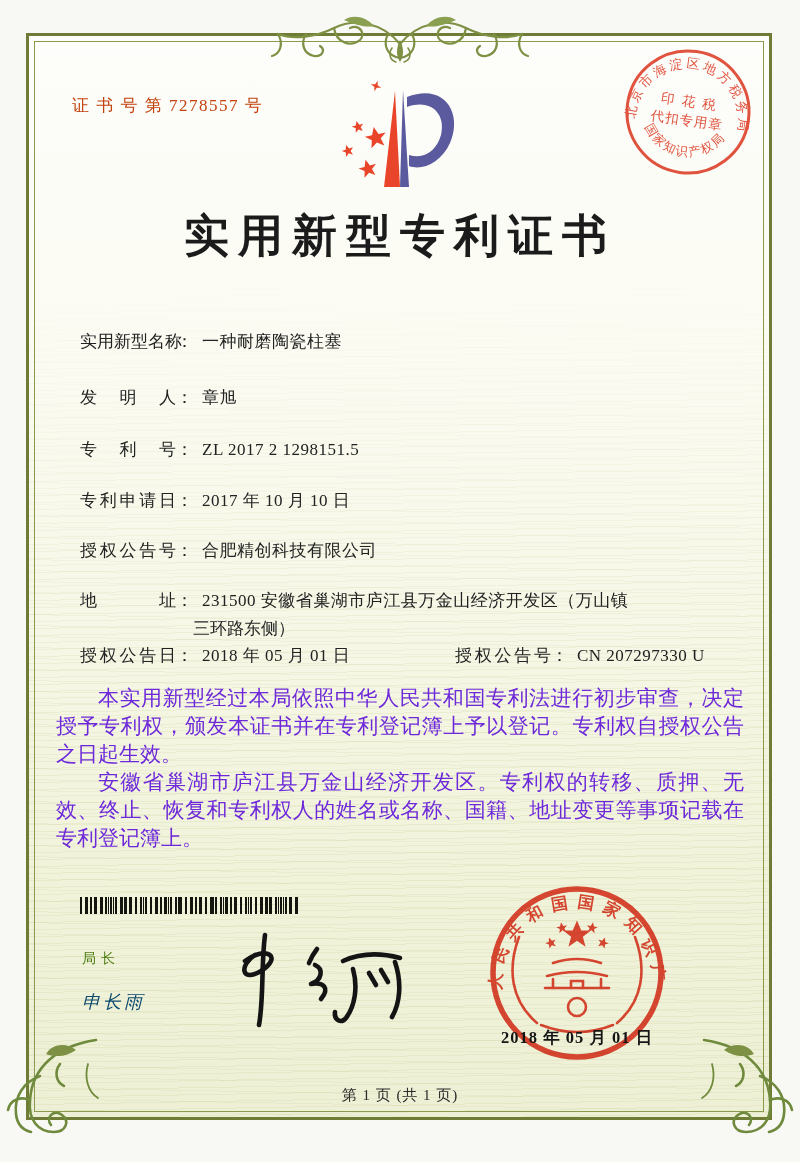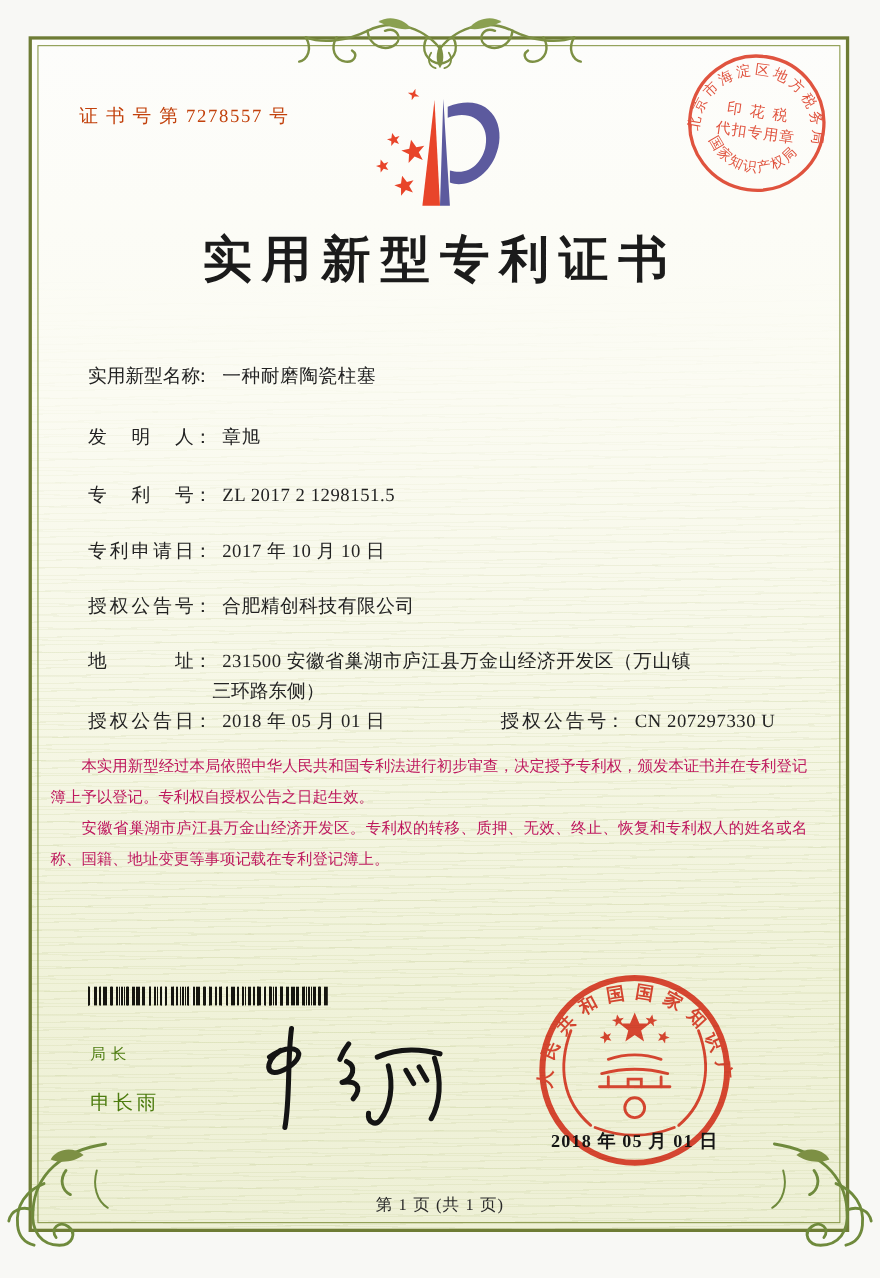--- a/index.html
+++ b/index.html
@@ -37,34 +37,34 @@
     left:0;right:0;top:206px;text-align:center;
     font-size:45px;font-weight:700;letter-spacing:9px;color:#1b1b1b;
   }
   .row{left:80px;font-size:17px;white-space:nowrap;color:#222;}
   .lbl{display:inline-block;width:96px;text-align:justify;text-align-last:justify;vertical-align:bottom;}
   .colon{display:inline-block;margin-right:9px;}
   .val{letter-spacing:.5px;}
   .addr2{left:193px;font-size:17px;}
   .grant-no{left:455px;font-family:Liberation Serif, serif;}
   .paras{
-    left:46px;top:684px;width:688px;
-    font-size:14px;line-height:28px;text-align:justify;color:#be185d;
+    left:56px;top:684px;width:688px;
+    font-size:21px;line-height:28px;text-align:justify;color:#6d28d9;
   }
   .paras p{margin:0;text-indent:2em;}
   .barcode{
     left:80px;top:897px;width:218px;height:17px;
     background:
       repeating-linear-gradient(90deg,#15150f 0 2px,transparent 2px 5px),
       repeating-linear-gradient(90deg,#15150f 0 1px,transparent 1px 7px),
       repeating-linear-gradient(90deg,#15150f 0 1px,transparent 1px 11px),
       repeating-linear-gradient(90deg,transparent 0 3px,#f6f7ea 3px 4px,transparent 4px 13px);
   }
   .sig-title{left:82px;top:950px;font-size:14px;letter-spacing:5px;color:#4d7c0f;}
-  .sig-name{left:82px;top:990px;font-size:18px;letter-spacing:3px;color:#4d7c0f;}
+  .sig-name{left:82px;top:990px;font-size:18px;letter-spacing:3px;color:#0c4a6e;font-style:italic;}
   .seal-date{left:501px;top:1027px;font-size:16.5px;letter-spacing:1px;color:#151515;font-weight:600;}
   .footer{left:0;right:0;top:1086px;text-align:center;font-size:15px;color:#2a2a2a;letter-spacing:1px;}
   .stamp-svg{left:622px;top:46px;transform:rotate(8deg);mix-blend-mode:multiply;opacity:.92;}
   .seal-svg{left:487px;top:883px;mix-blend-mode:multiply;opacity:.93;}
   .logo-svg{left:333px;top:70px;}
   .flourish-top{left:270px;top:10px;}
   .flourish-bottom{left:0;top:1034px;}
   .sig-svg{left:203px;top:925px;}
 </style>
 </head>

